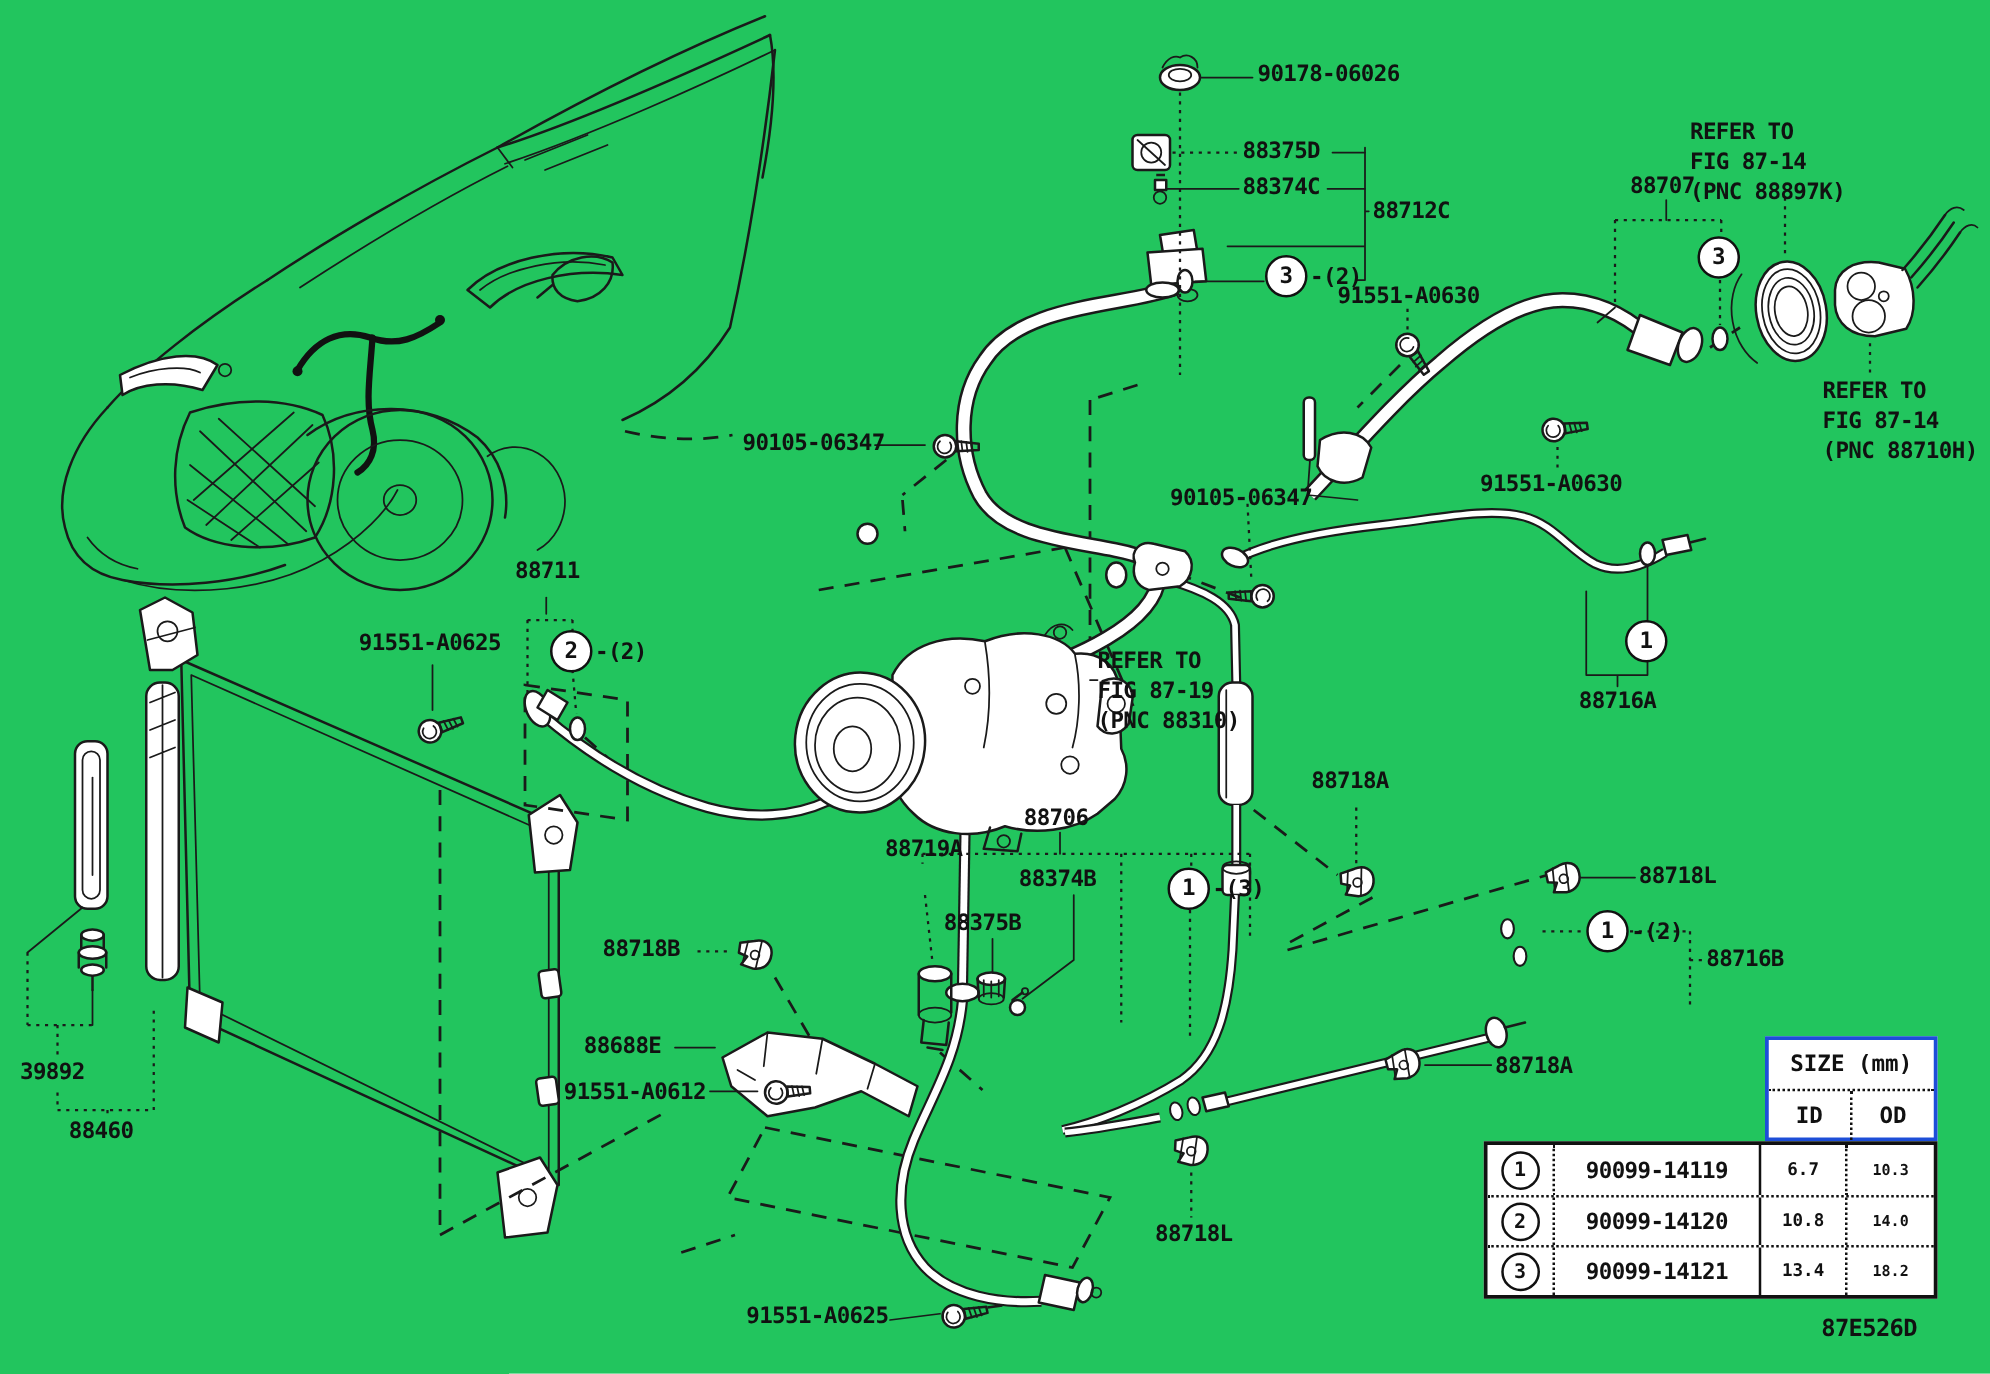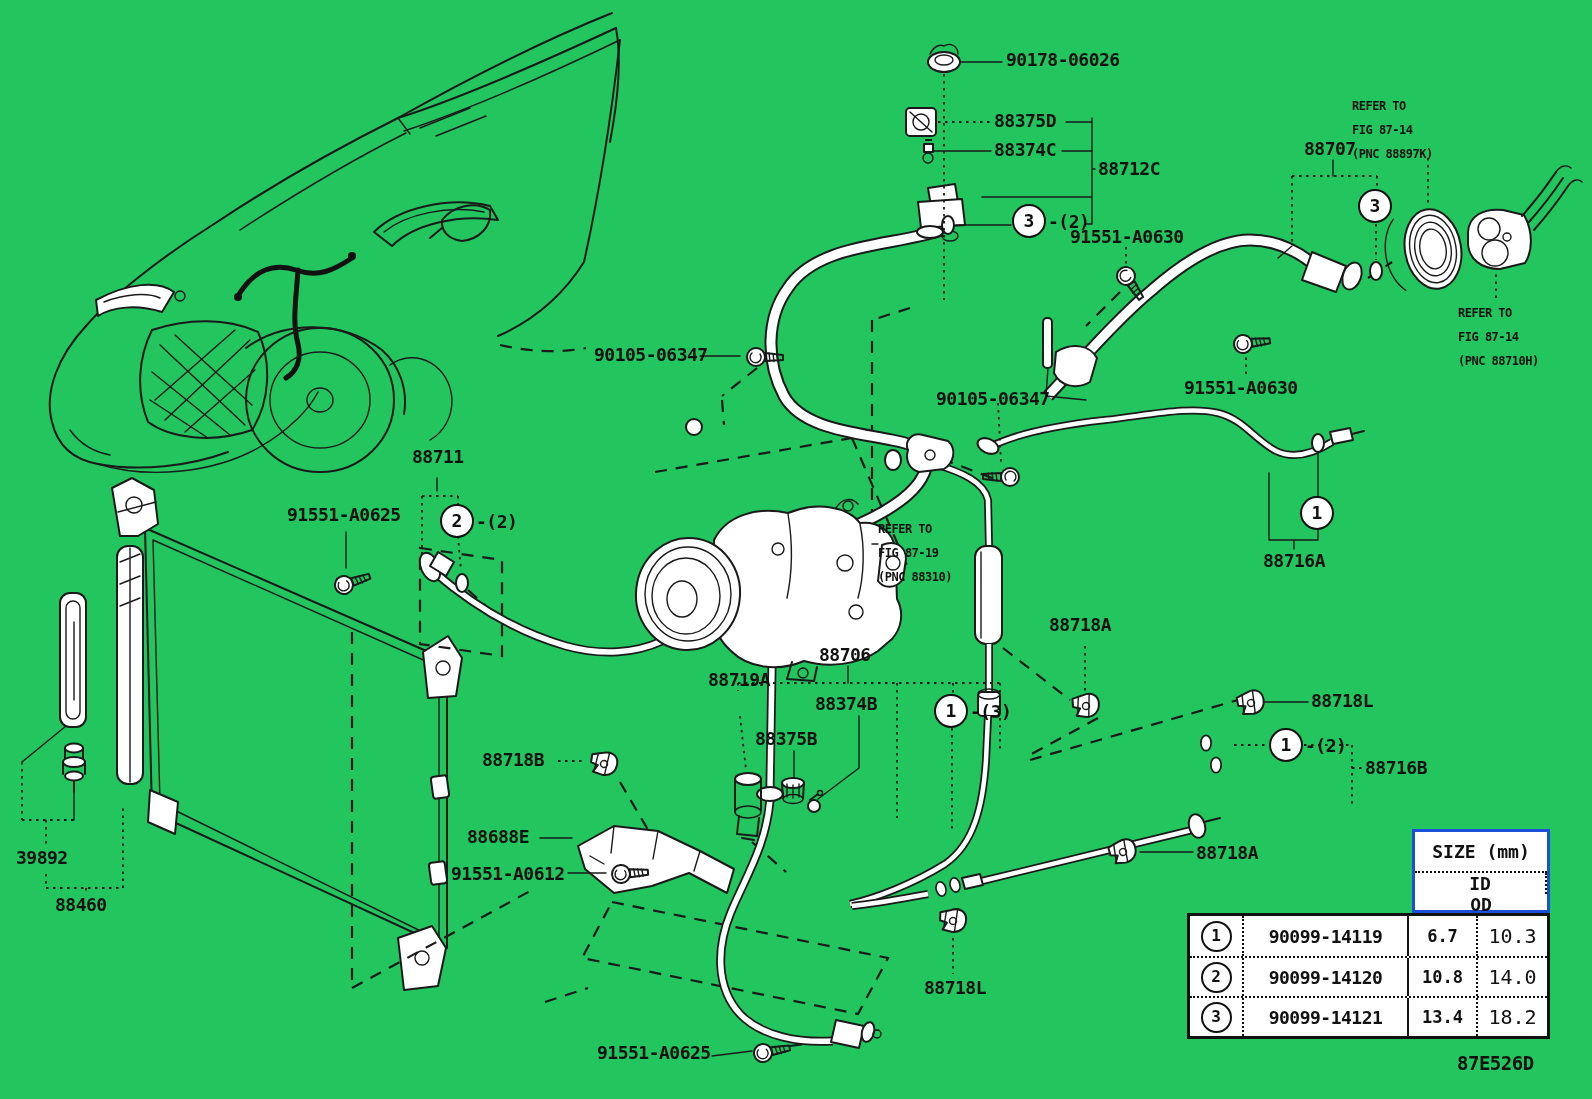--- a/index.html
+++ b/index.html
@@ -12,38 +12,38 @@
   .fillw{fill:#fff;stroke:#1a1a1a;stroke-width:2;stroke-linejoin:round;}
   .po{fill:none;stroke:#1a1a1a;stroke-width:13;}
   .pi{fill:none;stroke:#fff;stroke-width:9;}
   .po2{fill:none;stroke:#1a1a1a;stroke-width:9;}
   .pi2{fill:none;stroke:#fff;stroke-width:5.5;}
   .po3{fill:none;stroke:#1a1a1a;stroke-width:8;}
   .pi3{fill:none;stroke:#fff;stroke-width:4.5;}
   .dash{fill:none;stroke:#1a1a1a;stroke-width:2.2;stroke-dasharray:12 9;}
   .dot{fill:none;stroke:#1a1a1a;stroke-width:1.8;stroke-dasharray:2.5 4.5;}
   .lbl{position:absolute;font-size:18px;font-weight:bold;letter-spacing:-0.5px;white-space:nowrap;}
-  .note{position:absolute;font-size:12px;font-weight:bold;letter-spacing:-0.5px;line-height:24px;white-space:nowrap;}
+  .note{position:absolute;font-size:18px;font-weight:bold;letter-spacing:-0.5px;line-height:24px;white-space:nowrap;}
   .co{position:absolute;display:flex;align-items:center;gap:2px;}
   .cc{display:inline-block;width:30px;height:30px;border:2.5px solid #111;border-radius:50%;
       text-align:center;line-height:29px;font-size:18px;font-weight:bold;background:#fff;}
   .cq{font-size:18px;font-weight:bold;letter-spacing:-0.5px;}
   
   #tblhead{position:absolute;left:1412px;top:829px;width:138px;height:84px;border:3px solid #1d4ed8;box-sizing:border-box;background:#fff;}
   #tblhead .t1{height:39px;border-bottom:2px dotted #111;display:flex;align-items:center;justify-content:center;font-size:18px;font-weight:bold;}
-  #tblhead .t2{display:flex;height:39px;flex-direction:column;}
+  #tblhead .t2{display:flex;height:39px;}
   #tblhead .t2 div{flex:1;display:flex;align-items:center;justify-content:center;font-size:18px;font-weight:bold;}
   #tblhead .t2 div:first-child{border-right:2px dotted #111;}
   #tblbody{position:absolute;left:1187px;top:913px;width:363px;height:126px;border:3px solid #111;box-sizing:border-box;background:#fff;}
   .trow{display:flex;height:40px;box-sizing:border-box;}
   .trow + .trow{border-top:2px dotted #111;}
   .trow .c1{width:54px;display:flex;align-items:center;justify-content:center;border-right:2px dotted #111;box-sizing:border-box;}
   .trow .c2{width:165px;display:flex;align-items:center;justify-content:center;font-size:18px;font-weight:bold;border-right:2px solid #111;box-sizing:border-box;letter-spacing:-0.5px;}
-  .trow .c3{width:69px;display:flex;align-items:center;justify-content:center;font-size:17px;font-weight:bold;border-right:2px dotted #111;box-sizing:border-box;}
-  .trow .c4{flex:1;display:flex;align-items:center;justify-content:center;font-size:20px;font-weight:normal;}
+  .trow .c3{width:69px;display:flex;align-items:center;justify-content:center;font-size:14px;font-weight:bold;border-right:2px dotted #111;box-sizing:border-box;}
+  .trow .c4{flex:1;display:flex;align-items:center;justify-content:center;font-size:12px;font-weight:bold;}
   .tcc{display:inline-block;width:27px;height:27px;border:2px solid #111;border-radius:50%;text-align:center;line-height:26px;font-size:16px;font-weight:bold;}
   #figcode{position:absolute;left:1457px;top:1052px;font-size:19px;font-weight:bold;letter-spacing:-0.5px;}
 </style>
 </head>
 <body>
 
 <div id="stage">
 
 <svg id="art" width="1592" height="1099" viewBox="0 0 1592 1099">
   <defs>

